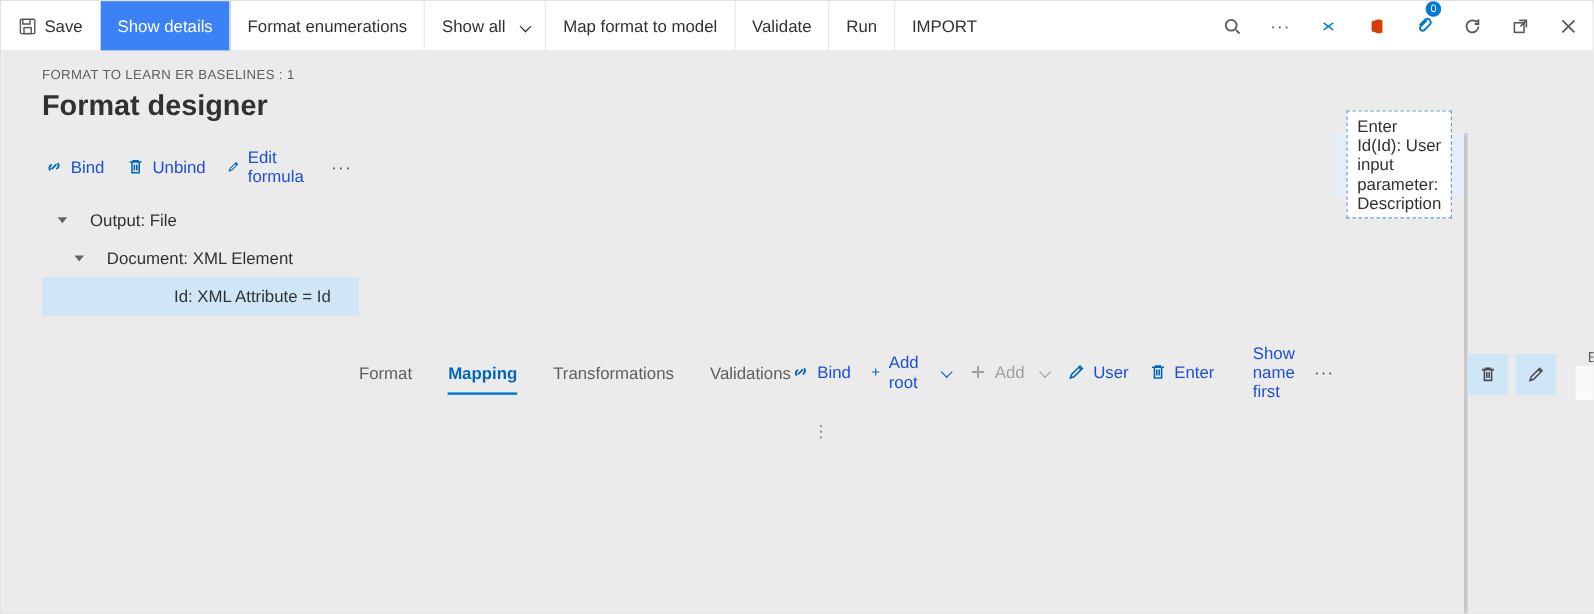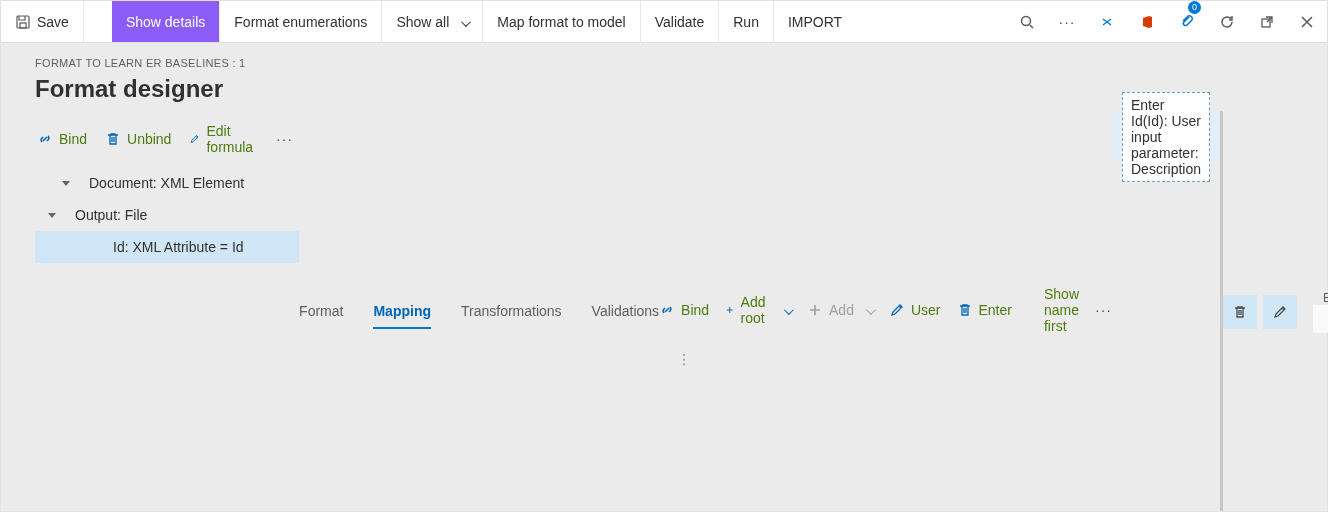--- a/index.html
+++ b/index.html
@@ -32,23 +32,22 @@
       align-items: center;
       padding: 0 14px;
       font-size: 14px;
       color: #323130;
       cursor: pointer;
       border-right: 1px solid #e8e8e8;
       white-space: nowrap;
       gap: 6px;
     }
     .toolbar-btn.active {
-      background: #8b5cf6;
+      background: #3b82f6;
       color: #fff;
-      margin-left: 28px;
     }
     .toolbar-spacer { flex: 1; border: none; }
     .toolbar-icon-btn {
       display: flex;
       align-items: center;
       justify-content: center;
       width: 40px;
       cursor: pointer;
       position: relative;
     }
@@ -109,21 +108,21 @@
     .action-row {
       display: flex;
       align-items: center;
       gap: 18px;
       padding: 12px 6px 12px 2px;
     }
     .action-link {
       display: inline-flex;
       align-items: center;
       gap: 6px;
-      color: #4d7c0f;
+      color: #1d4ed8;
       font-size: 14px;
       cursor: pointer;
     }
     .action-link.disabled {
       color: #a19f9d;
       cursor: default;
     }
     .action-link .chevron::after{
       border-color:#0066b8;
     }
@@ -160,21 +159,21 @@
       content: '';
       display: inline-block;
       width: 0;
       height: 0;
       border-left: 4px solid transparent;
       border-right: 4px solid transparent;
       border-top: 5px solid #666;
     }
     .tree-indent-1 { padding-left: 10px; }
     .tree-indent-2 { padding-left: 24px; }
-    .tree-indent-3 { padding-left: 44px; }
+    .tree-indent-3 { padding-left: 76px; }
     .tabs-row {
       display: flex;
       align-items: center;
       gap: 30px;
       padding: 6px 0 4px 0;
     }
     .tab {
       font-size: 14px;
       color: #605e5c;
       padding: 8px 0;
@@ -365,29 +364,29 @@
           <span class="action-link">
             <svg class="i-edit" viewBox="0 0 16 16">
                 <path d="M3 13l1-3 7-7 2 2-7 7-3 1zM10 4l2 2"></path>
               </svg>
             <span>Edit formula</span>
           </span>
           <span class="ellipsis">···</span>
         </div>
 
         <div class="tree">
+          <div class="tree-row tree-indent-1">
+            <span class="tree-caret"></span>
+            <span style="width:8px"></span>
+            <span>Output: File</span>
+          </div>
           <div class="tree-row tree-indent-2">
             <span class="tree-caret"></span>
             <span style="width:8px"></span>
             <span>Document: XML Element</span>
-          </div>
-          <div class="tree-row tree-indent-1">
-            <span class="tree-caret"></span>
-            <span style="width:8px"></span>
-            <span>Output: File</span>
           </div>
           <div class="tree-row tree-indent-3 selected">
             <span style="width:30px"></span>
             <span>Id: XML Attribute = Id</span>
           </div>
         </div>
       </div>
 
       <div class="pane-divider">⋮</div>
 

